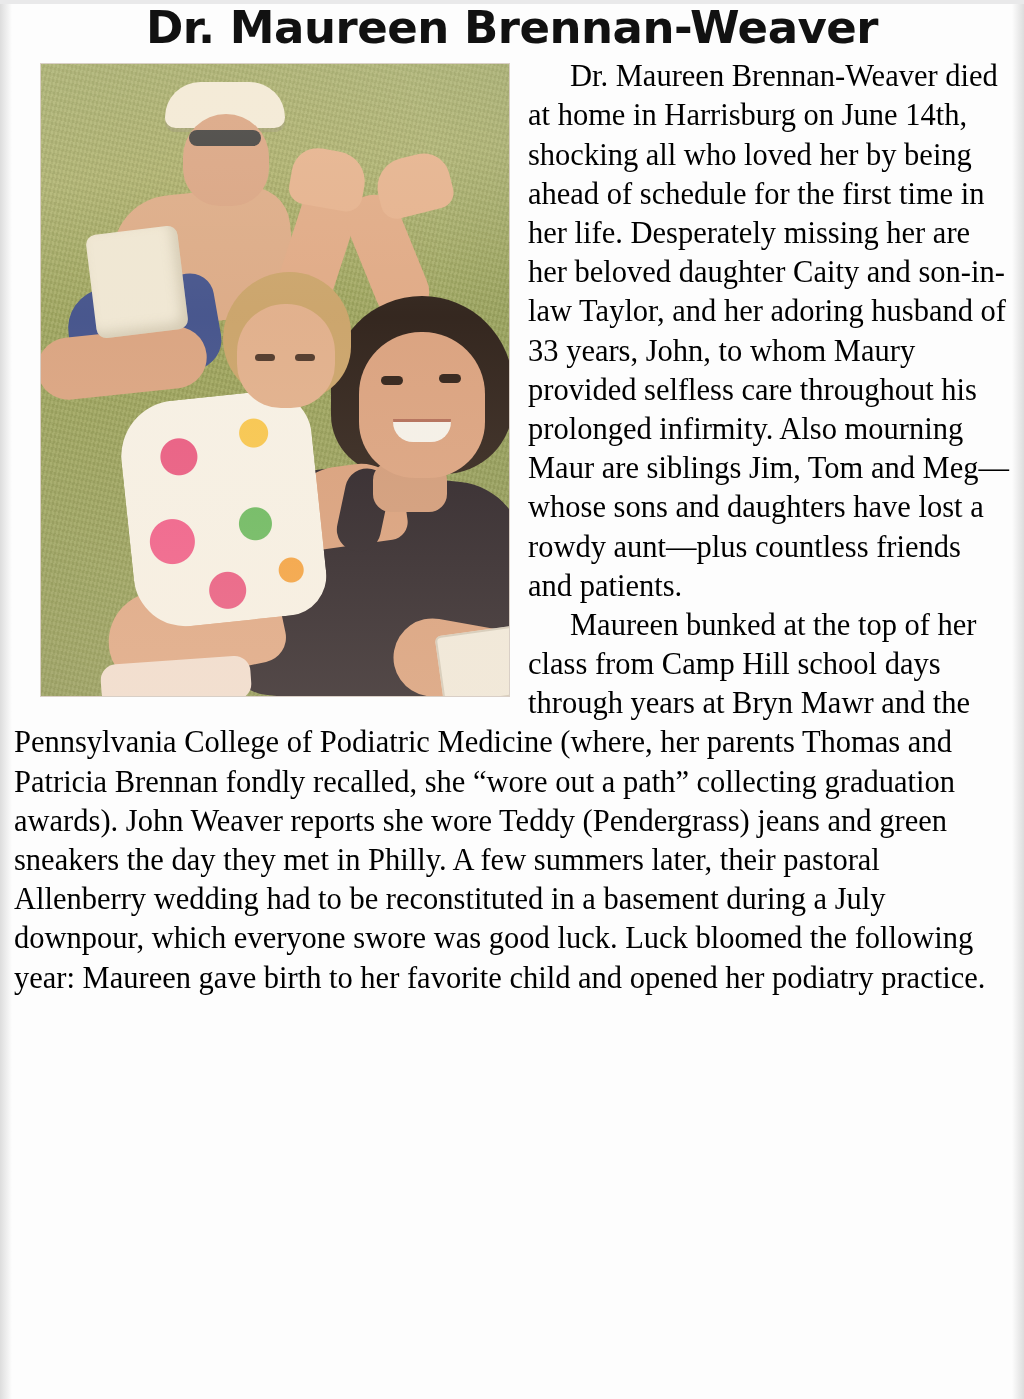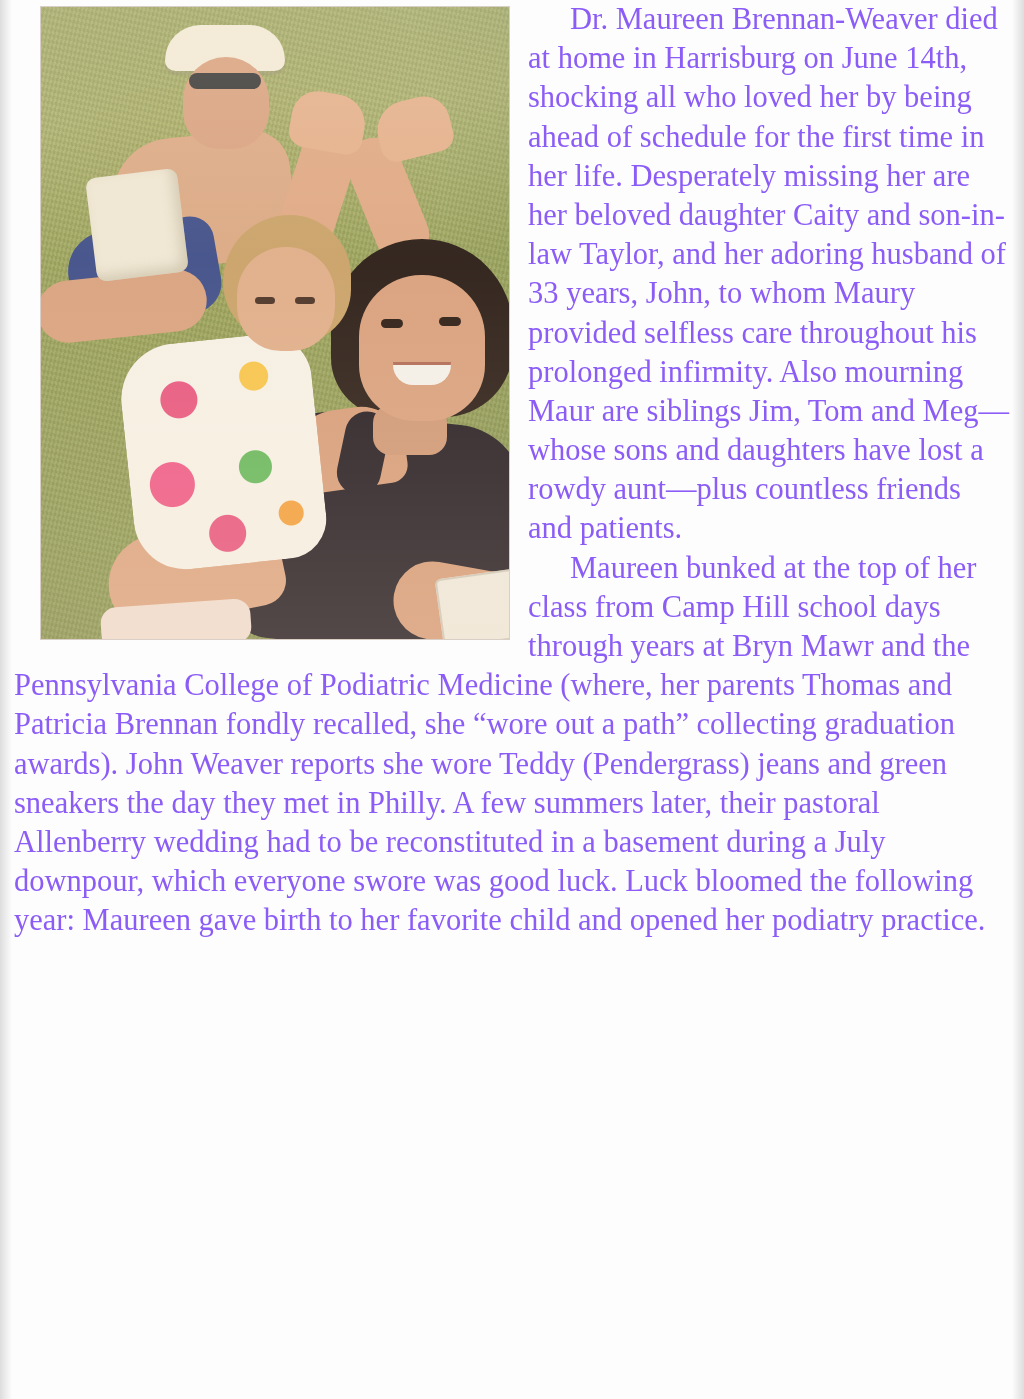--- a/index.html
+++ b/index.html
@@ -41,21 +41,21 @@
     font-size: 45px;
     letter-spacing: -0.5px;
     text-align: center;
     color: #111;
     margin: 4px 0 6px 0;
     line-height: 1.05;
   }
   .body-col {
     font-size: 30.5px;
     line-height: 1.285;
-    color: #8b5cf6;
+    color: #000000;
     text-align: left;
     hyphens: none;
   }
   .photo-wrap {
     float: left;
     width: 468px;
     height: 632px;
     margin: 6px 18px 2px 26px;
     position: relative;
     overflow: hidden;
@@ -208,20 +208,21 @@
     pointer-events:none;
   }
   p { margin: 0; }
   .indent { text-indent: 42px; }
 </style>
 </head>
 <body>
 
 <div class="page">
 
+  <h1 class="headline">Dr. Maureen Brennan-Weaver</h1>
 
   <div class="photo-wrap">
     <div class="ph-bg"></div>
     <div class="ph-grain"></div>
     <div class="ph-warm"></div>
 
     <div class="bg-person">
       <div class="bg-torso"></div>
       <div class="bg-shorts"></div>
       <div class="bg-leg"></div>

